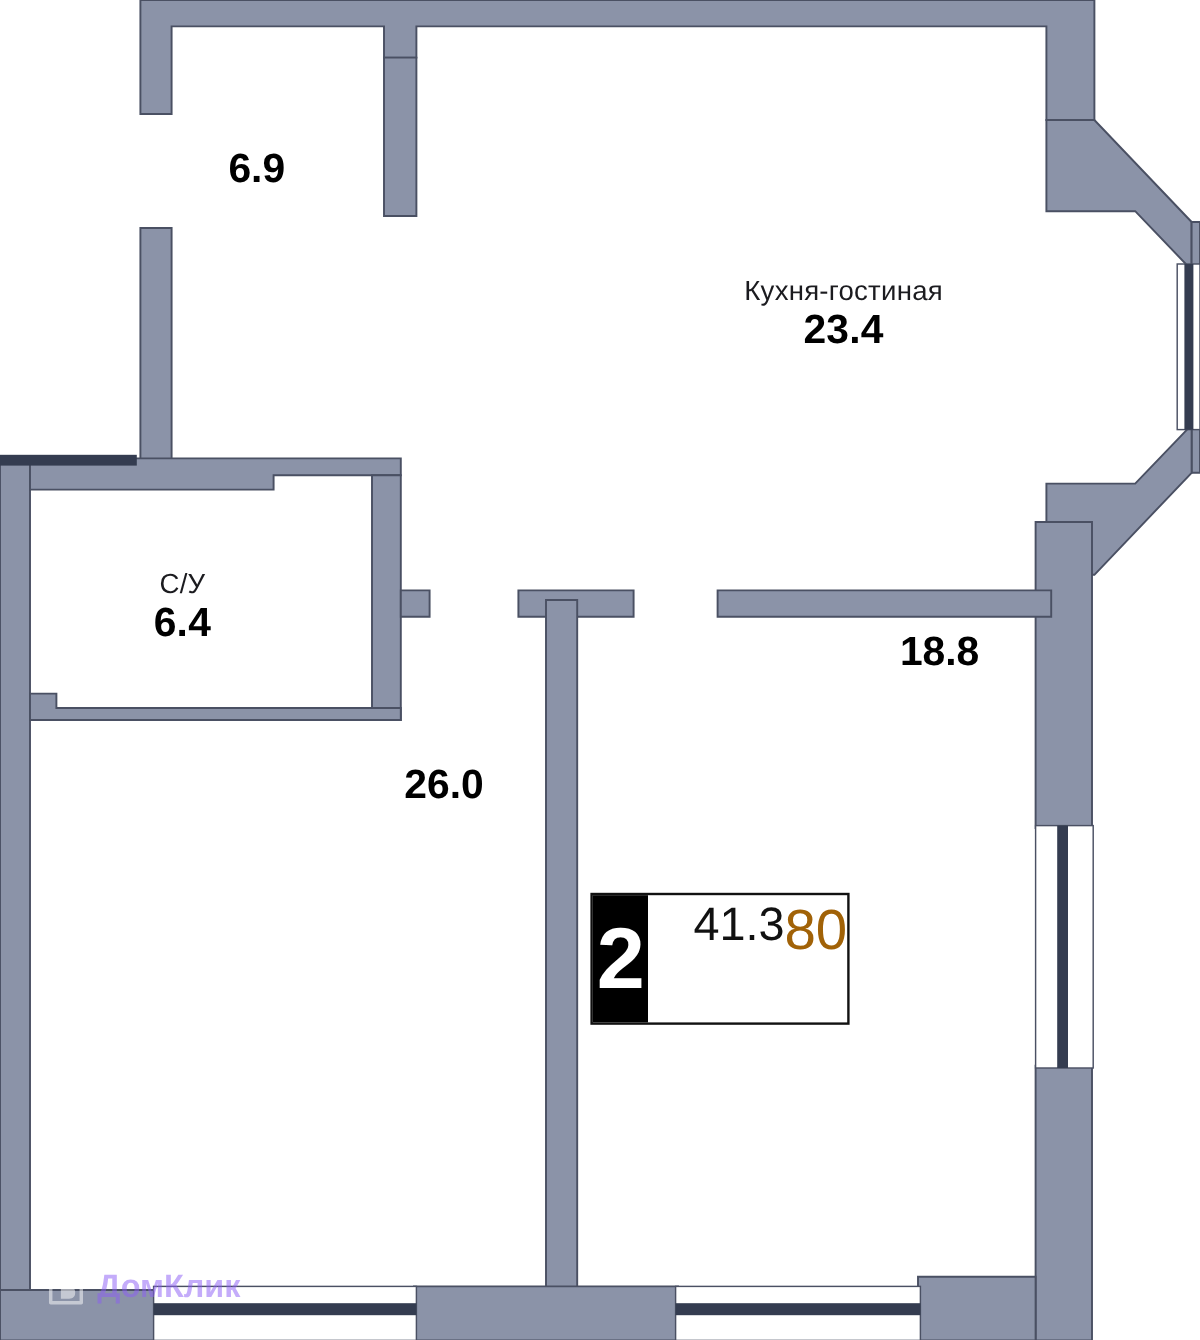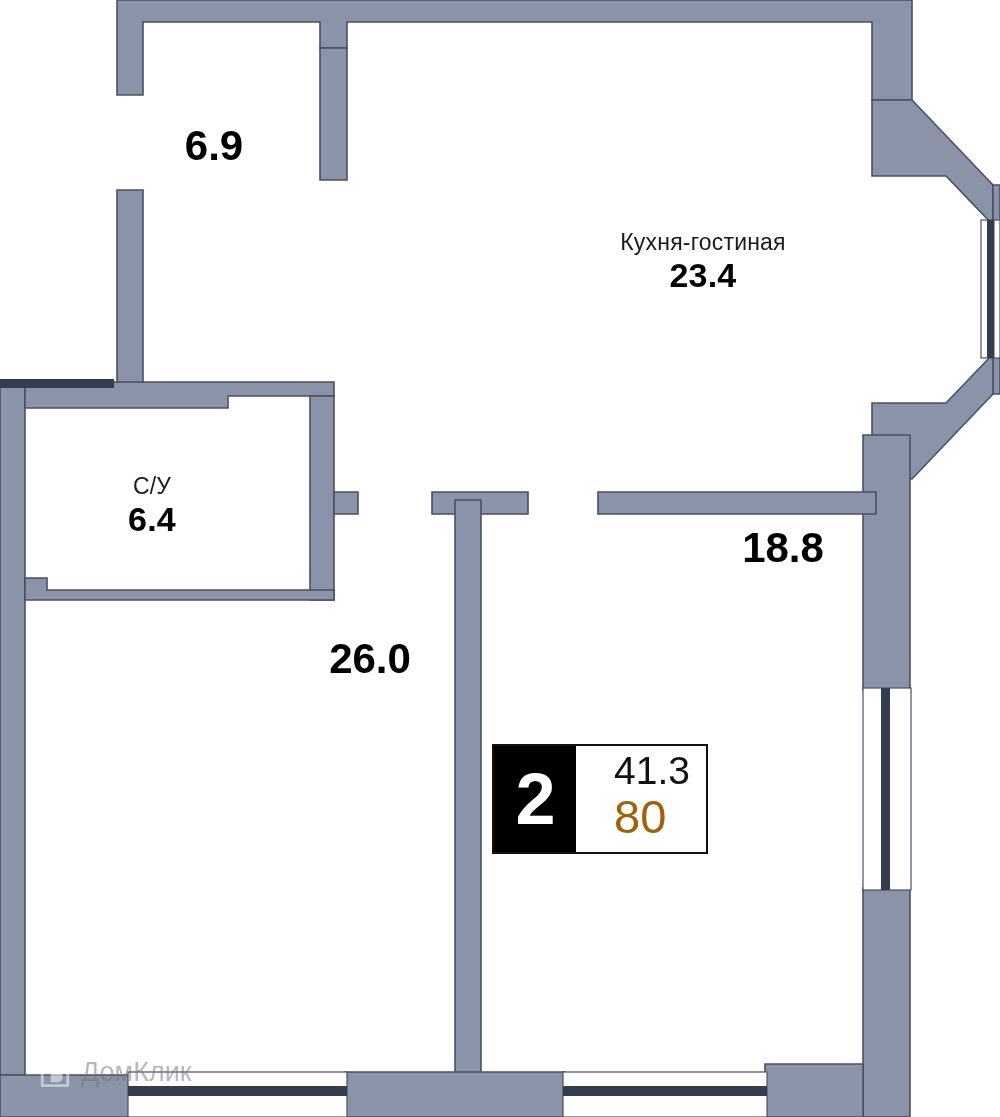--- a/index.html
+++ b/index.html
@@ -41,21 +41,21 @@
     letter-spacing: 0.2px;
     color: #1b1b1f;
   }
   .room-area {
     font-size: 34px;
     font-weight: 700;
     letter-spacing: 0.2px;
     color: #000000;
   }
   .area-only {
-    font-size: 42px;
+    font-size: 34px;
     font-weight: 700;
     color: #000000;
   }
   
   #summary-badge {
     position: absolute;
     display: flex;
     align-items: stretch;
     border: 2px solid #111111;
     background: #ffffff;
@@ -69,21 +69,21 @@
     align-items: center;
     justify-content: center;
     font-size: 72px;
     font-weight: 700;
     line-height: 1;
     letter-spacing: -1px;
   }
   #summary-badge .areas-box {
     flex: 1;
     display: flex;
-    flex-direction: column;
+    flex-direction: row;
     align-items: flex-start;
     justify-content: flex-start;
     padding: 4px 0 4px 14px;
     box-sizing: border-box;
     margin-left: 24px;
   }
   #summary-badge .area-total {
     font-size: 39px;
     font-weight: 400;
     color: #111111;
@@ -101,22 +101,22 @@
     left: 38px;
     top: 1055px;
     display: flex;
     align-items: center;
     gap: 9px;
     opacity: 0.5;
     pointer-events: none;
   }
   #watermark .wm-text {
     font-size: 27px;
-    font-weight: 400;
-    color: #737373;
+    font-weight: 700;
+    color: #8b5cf6;
     letter-spacing: 0px;
     mix-blend-mode: normal;
   }
   #watermark .wm-logo {
     width: 34px;
     height: 34px;
     flex: 0 0 auto;
   }
 </style>
 </head>

